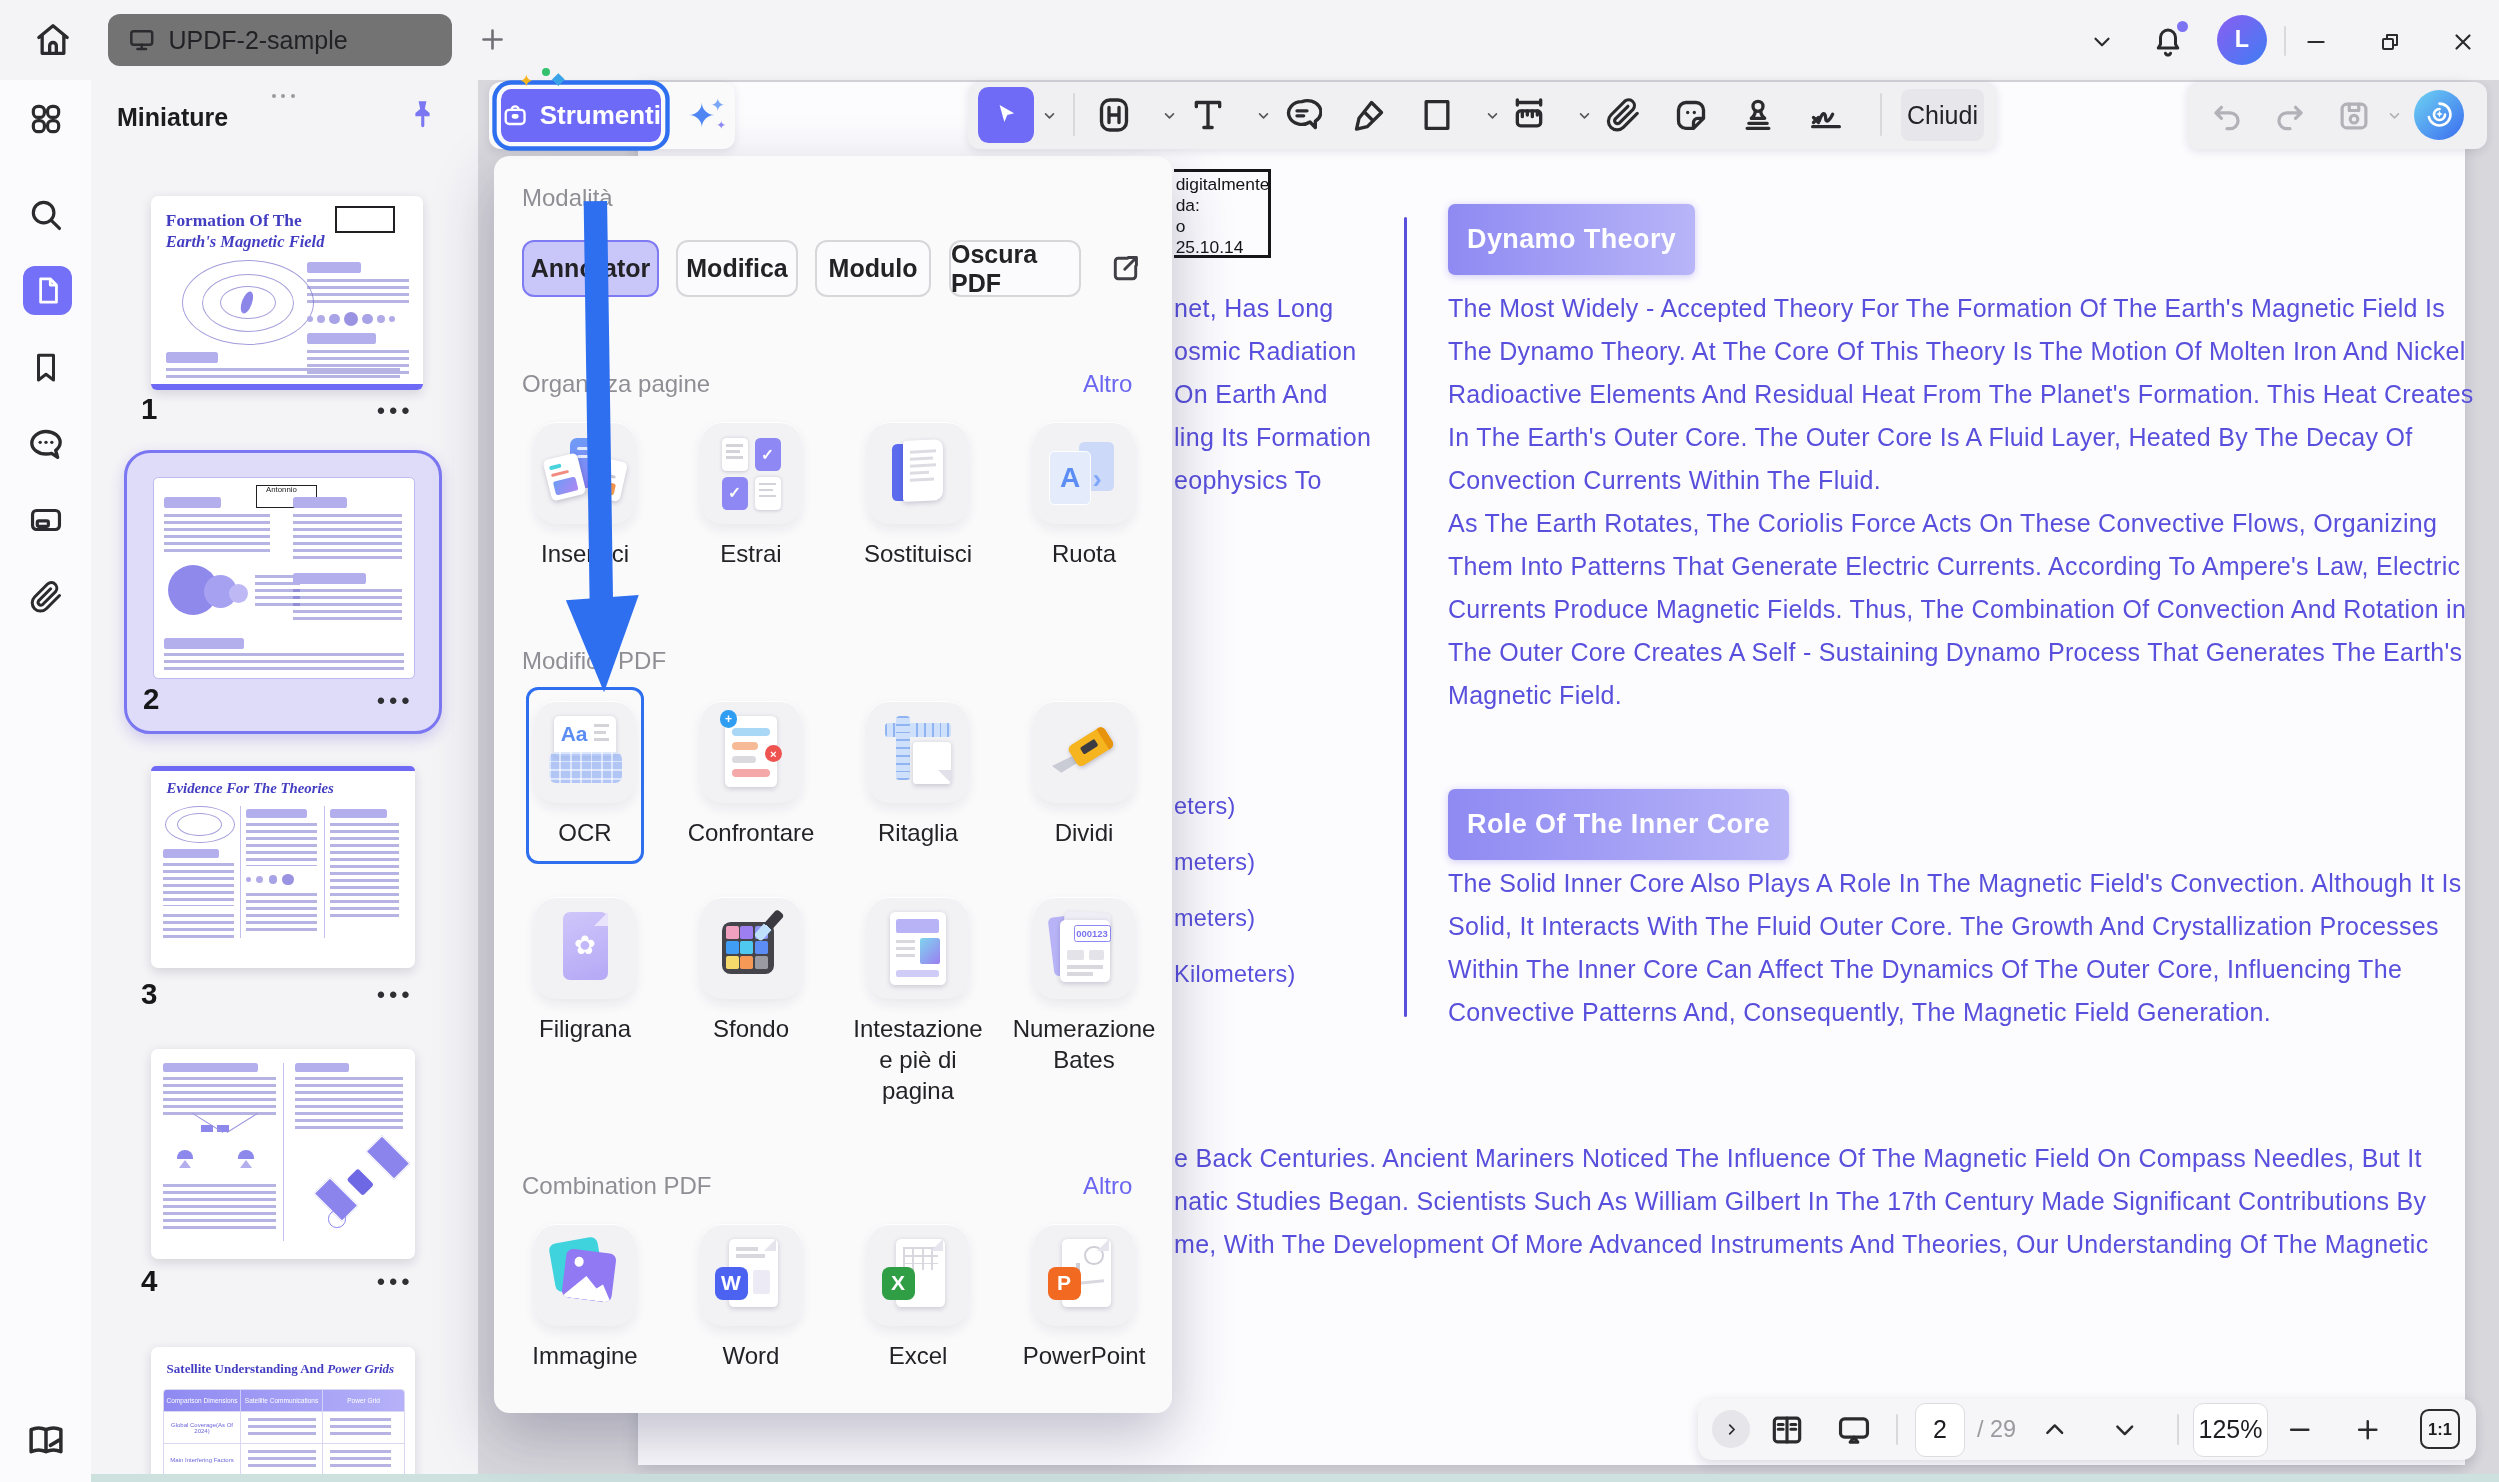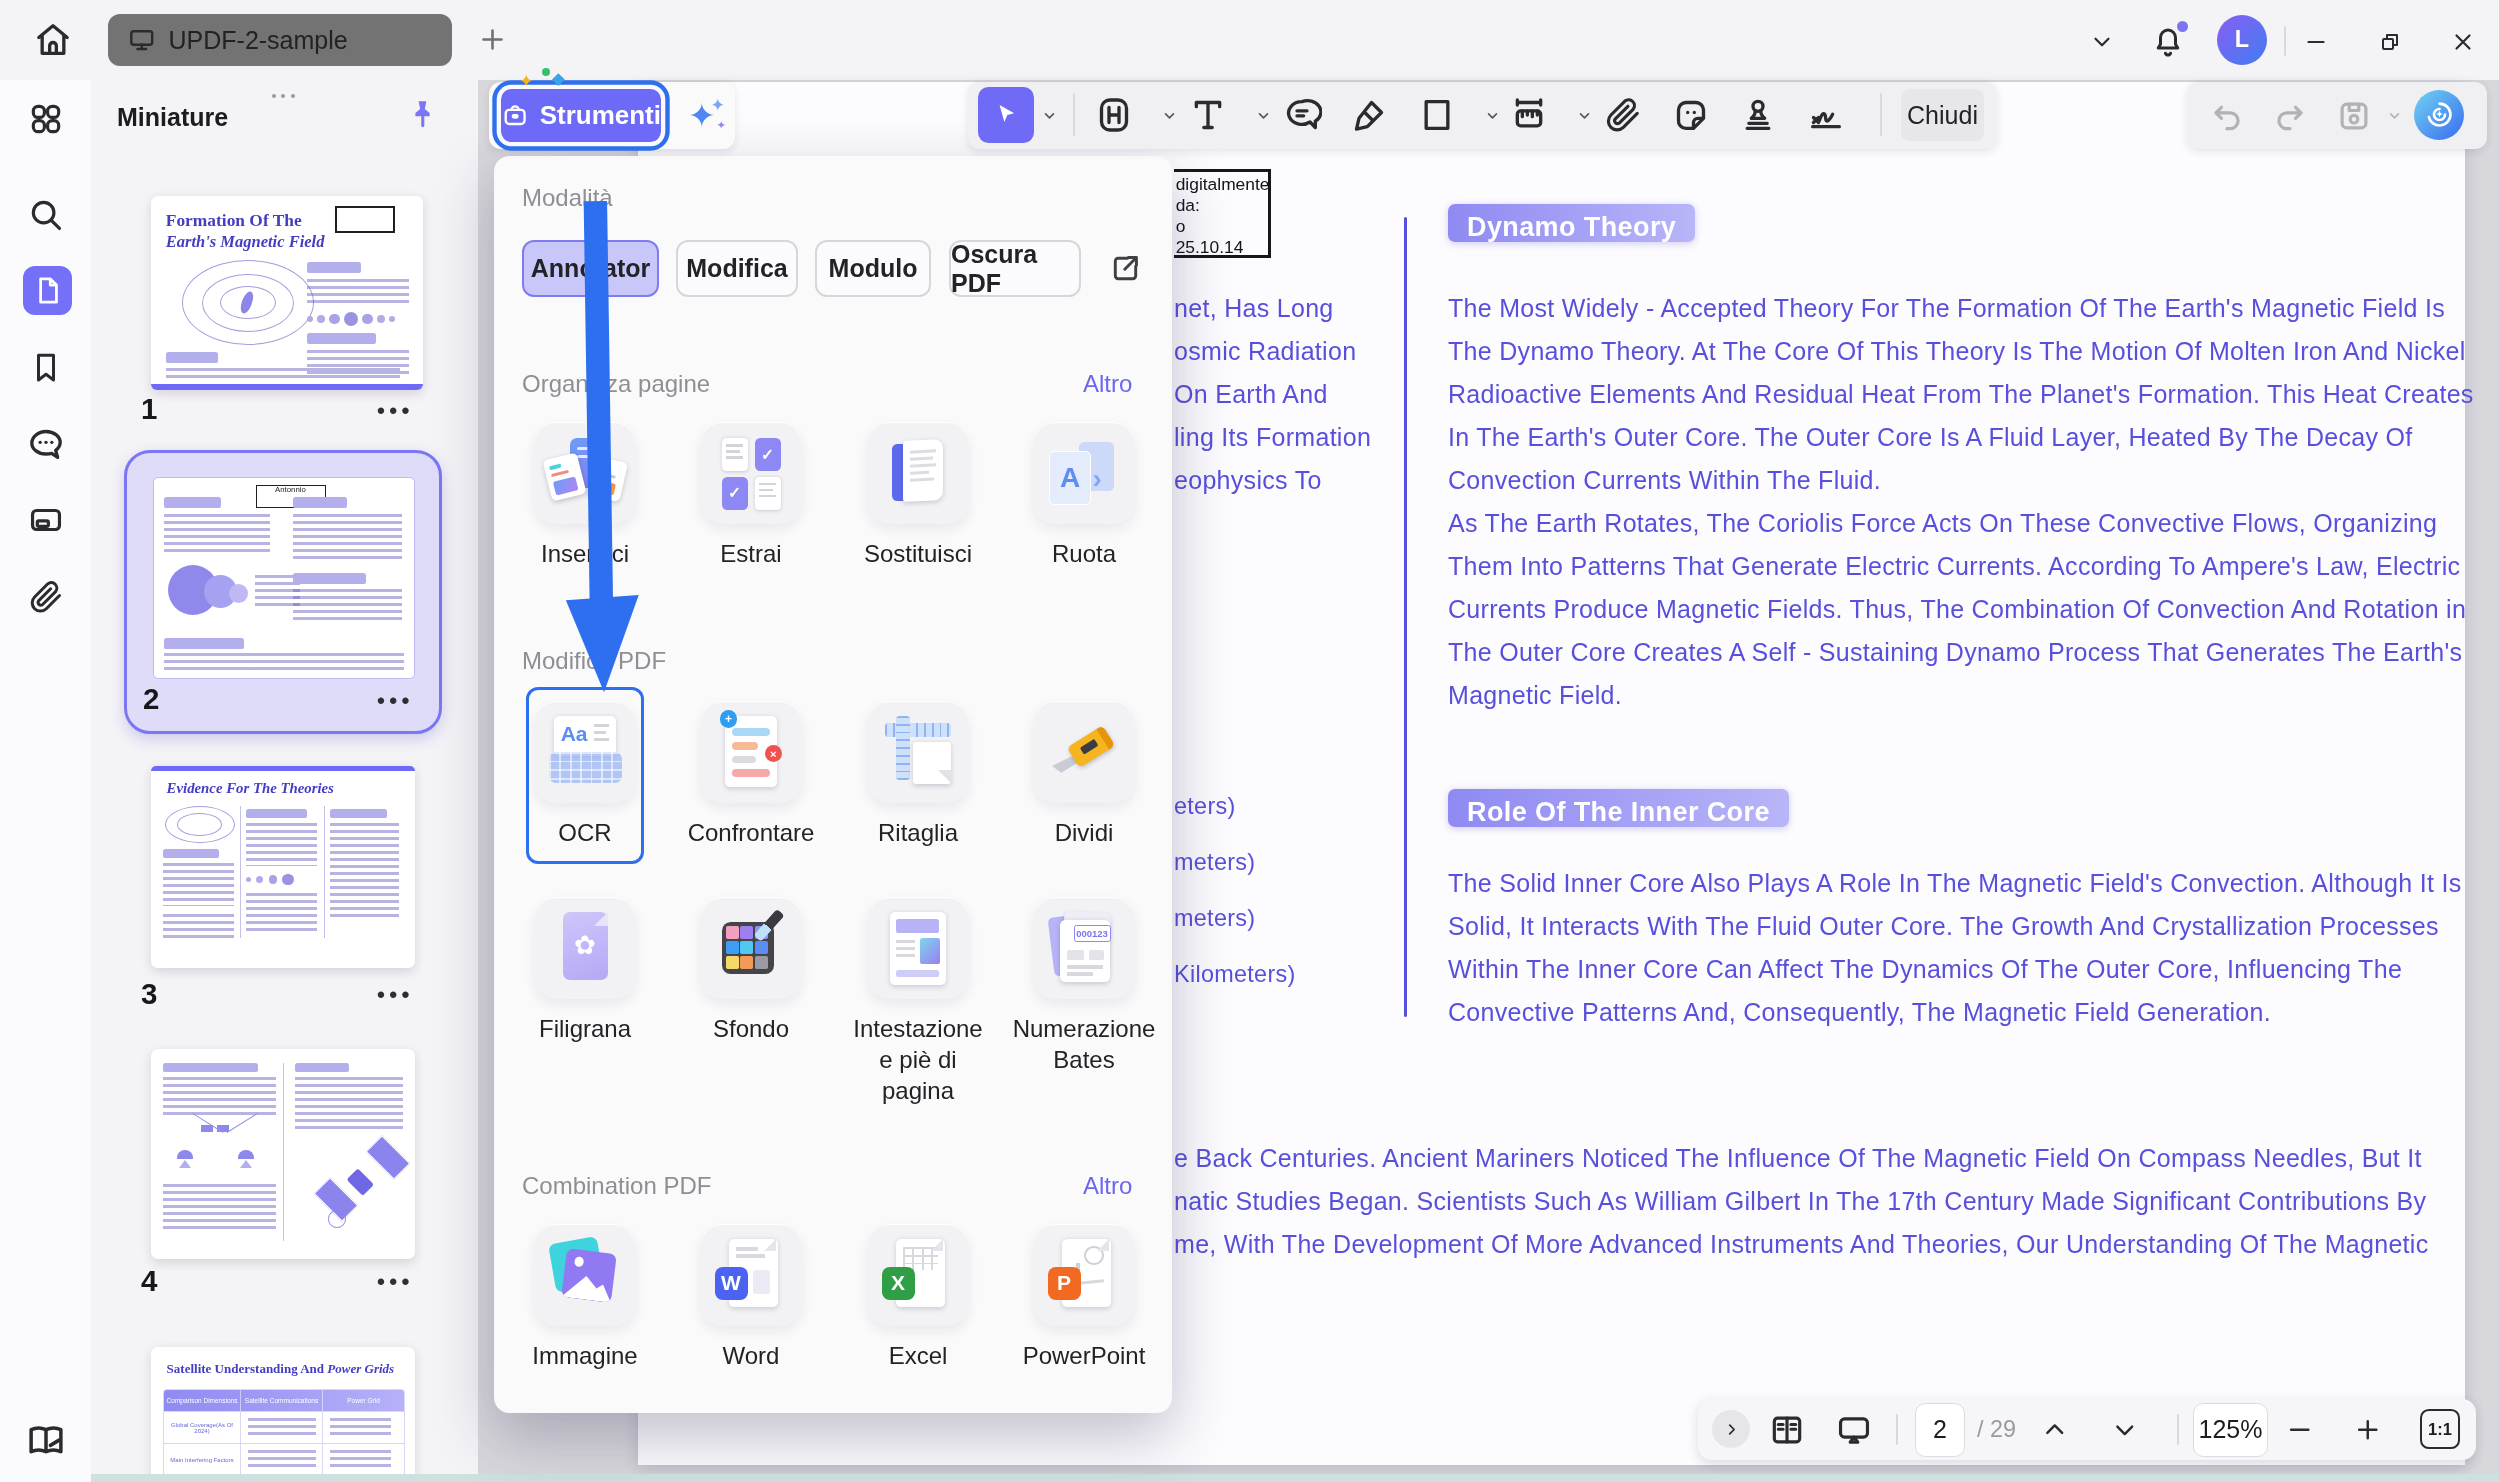--- a/index.html
+++ b/index.html
@@ -52,21 +52,21 @@
   .ts{position:absolute;font-family:"Liberation Serif",serif;color:#433dc2;font-weight:700;white-space:nowrap}
   .ell{position:absolute;border:1.3px solid #a49fdc;border-radius:50%}
   .tnum{position:absolute;font-size:29.5px;font-weight:700;color:#17171a;z-index:12}
   .tdots{position:absolute;font-size:22.6px;letter-spacing:4.3px;color:#2e2e33;font-weight:700;z-index:12}
   
   #page{left:638px;top:82px;width:1827px;height:1383px;background:#fcfbfe;
         box-shadow:0 5.2px 15.6px rgba(30,30,60,.15);z-index:3}
   .docline{font-size:25px;color:#584fdc;letter-spacing:0.3px;white-space:nowrap;
            height:43px;line-height:43px}
   .chip{position:absolute;background:linear-gradient(90deg,#8f8af2,#b8b5f8);color:#fff;font-weight:700;
-        font-size:27px;line-height:47px;height:38px;padding:0 19px;border-radius:7px;letter-spacing:0.4px;
+        font-size:27px;line-height:47px;height:47px;padding:12px 19px;border-radius:7px;letter-spacing:0.4px;
         box-shadow:0 1.7px 7px rgba(90,80,220,.25);z-index:4;white-space:nowrap}
   
   #bbar{left:1698px;top:1399px;width:778px;height:61px;background:#f6f5f7;border-radius:14px;
         box-shadow:0 3.5px 12px rgba(30,30,60,.14);z-index:40}
   .inpbox{position:absolute;background:#fff;border:1.7px solid #dcdbe0;border-radius:10.4px;
           display:flex;align-items:center;justify-content:center;font-size:25px;color:#1d1d21;box-sizing:border-box}
   .dotdot{width:4.3px;height:4.3px;border-radius:50%;background:#9a99a0;display:inline-block;margin:0 2.6px}
 </style>
 </head>
 <body>
@@ -267,21 +267,21 @@
     <div class="mc" style="left:14.8px;top:156px;width:52px"></div>
     <div class="mt" style="left:14.8px;top:172px;width:234px;height:14px"></div>
     <div class="abs" style="left:0;bottom:0;width:100%;height:6px;background:#6f6af6;border-radius:0 0 7px 7px"></div>
   </div>
   <div class="tnum" style="left:50px;top:312px">1</div>
   <div class="tdots" style="left:286px;top:318px">•••</div>
 
   <div class="abs" style="left:33px;top:370px;width:318px;height:284px;border:3.5px solid #7b77f2;border-radius:26px;background:#dedcf9;
               box-shadow:0 5.2px 14px rgba(80,70,210,.22);box-sizing:border-box;z-index:11">
     <div class="abs" style="left:26px;top:24px;width:260px;height:200px;background:#fff;border:0.9px solid #beb9f0;border-radius:5.2px">
-      <div class="abs" style="left:102px;top:7px;width:50px;height:21px;border:1.7px solid #202024;font-size:7.8px;line-height:8.7px;color:#222;overflow:hidden;padding-left:18px">
+      <div class="abs" style="left:102px;top:7px;width:50px;height:21px;border:1.7px solid #202024;font-size:7.8px;line-height:8.7px;color:#222;overflow:hidden;padding-left:9px">
         <span>Antonnio</span>
       </div>
       <div class="mc" style="left:10.4px;top:19px;width:57px"></div>
       <div class="mt" style="left:10.4px;top:36px;width:106px;height:40px"></div>
       <i class="abs" style="left:14px;top:87px;width:50px;height:50px;border-radius:50%;background:#8f89ec"></i>
       <i class="abs" style="left:50px;top:97px;width:33px;height:33px;border-radius:50%;background:#a7a1f1"></i>
       <i class="abs" style="left:75px;top:106px;width:19px;height:19px;border-radius:50%;background:#beb9f5"></i>
       <div class="mt" style="left:101px;top:97px;width:45px;height:33px"></div>
       <div class="mc" style="left:10.4px;top:160px;width:80px"></div>
       <div class="mt" style="left:10.4px;top:175px;width:240px;height:19px"></div>

